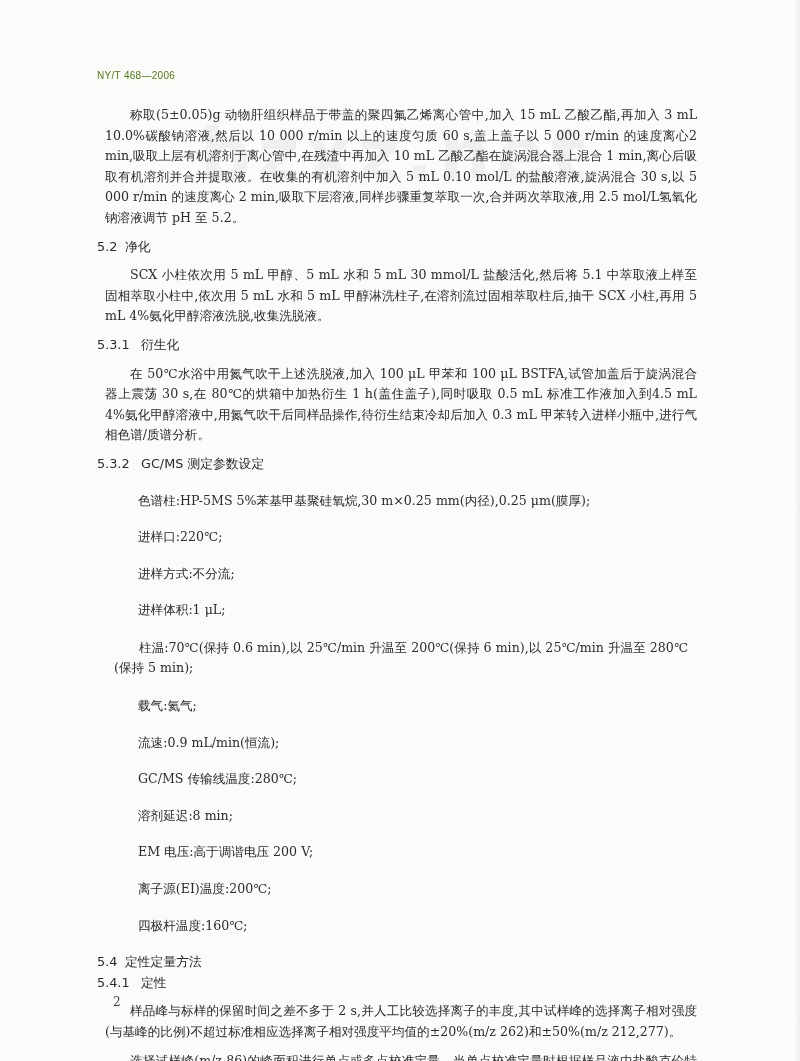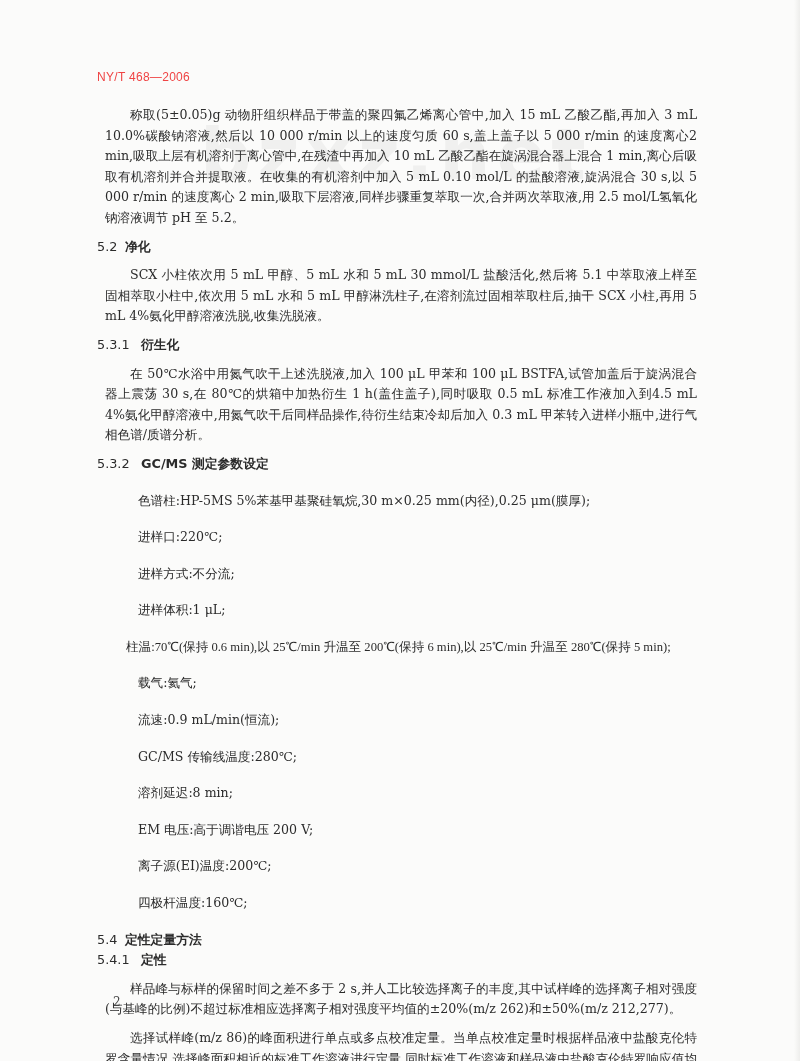--- a/index.html
+++ b/index.html
@@ -14,34 +14,34 @@
     background: linear-gradient(to right, #fbfbfa, #eeeeec); }
   .watermark {
     position: absolute; left: 200px; top: 112px; width: 360px;
     font-family: "DejaVu Sans", "Liberation Sans", sans-serif;
     font-weight: bold; font-size: 72px; letter-spacing: 6px;
     color: rgba(150,150,150,0.10); pointer-events: none; white-space: nowrap;
   }
   .std-code {
     position: absolute; left: 97px; top: 70px;
     font-family: "Liberation Sans", "DejaVu Sans", sans-serif;
-    font-size: 12px; color: #ef4444; letter-spacing: 0.3px;
+    font-size: 10px; color: #4d7c0f; letter-spacing: 0.3px;
   }
   .body-text {
     position: absolute; left: 97px; top: 97px; width: 608px;
     font-size: 12.6px; line-height: 20.6px; text-align: justify;
     text-justify: inter-character;
   }
   .p { margin: 8px; text-indent: 25px; }
   .param { margin: 16px; padding-left: 25px; }
-  .param-wrap { margin: 4px; text-indent: 25px; font-family: Liberation Serif, serif; }
+  .param-wrap { margin: 17px; text-indent: 25px; }
   .h { margin: 0; font-family: "DejaVu Sans", "Liberation Sans", sans-serif; font-size: 12.8px; }
   .h .num { display: inline-block; min-width: 28px; font-weight: normal; }
   .h .num.wide { min-width: 44px; }
-  .h .ttl { font-weight: bold; }
+  .h .ttl { font-weight: normal; }
   .spacer-md { height: 12px; }
   .page-num {
     position: absolute; left: 113px; top: 995px;
     font-size: 12px; color: #444;
   }
 </style>
 </head>
 <body>
 
 <div class="page">

